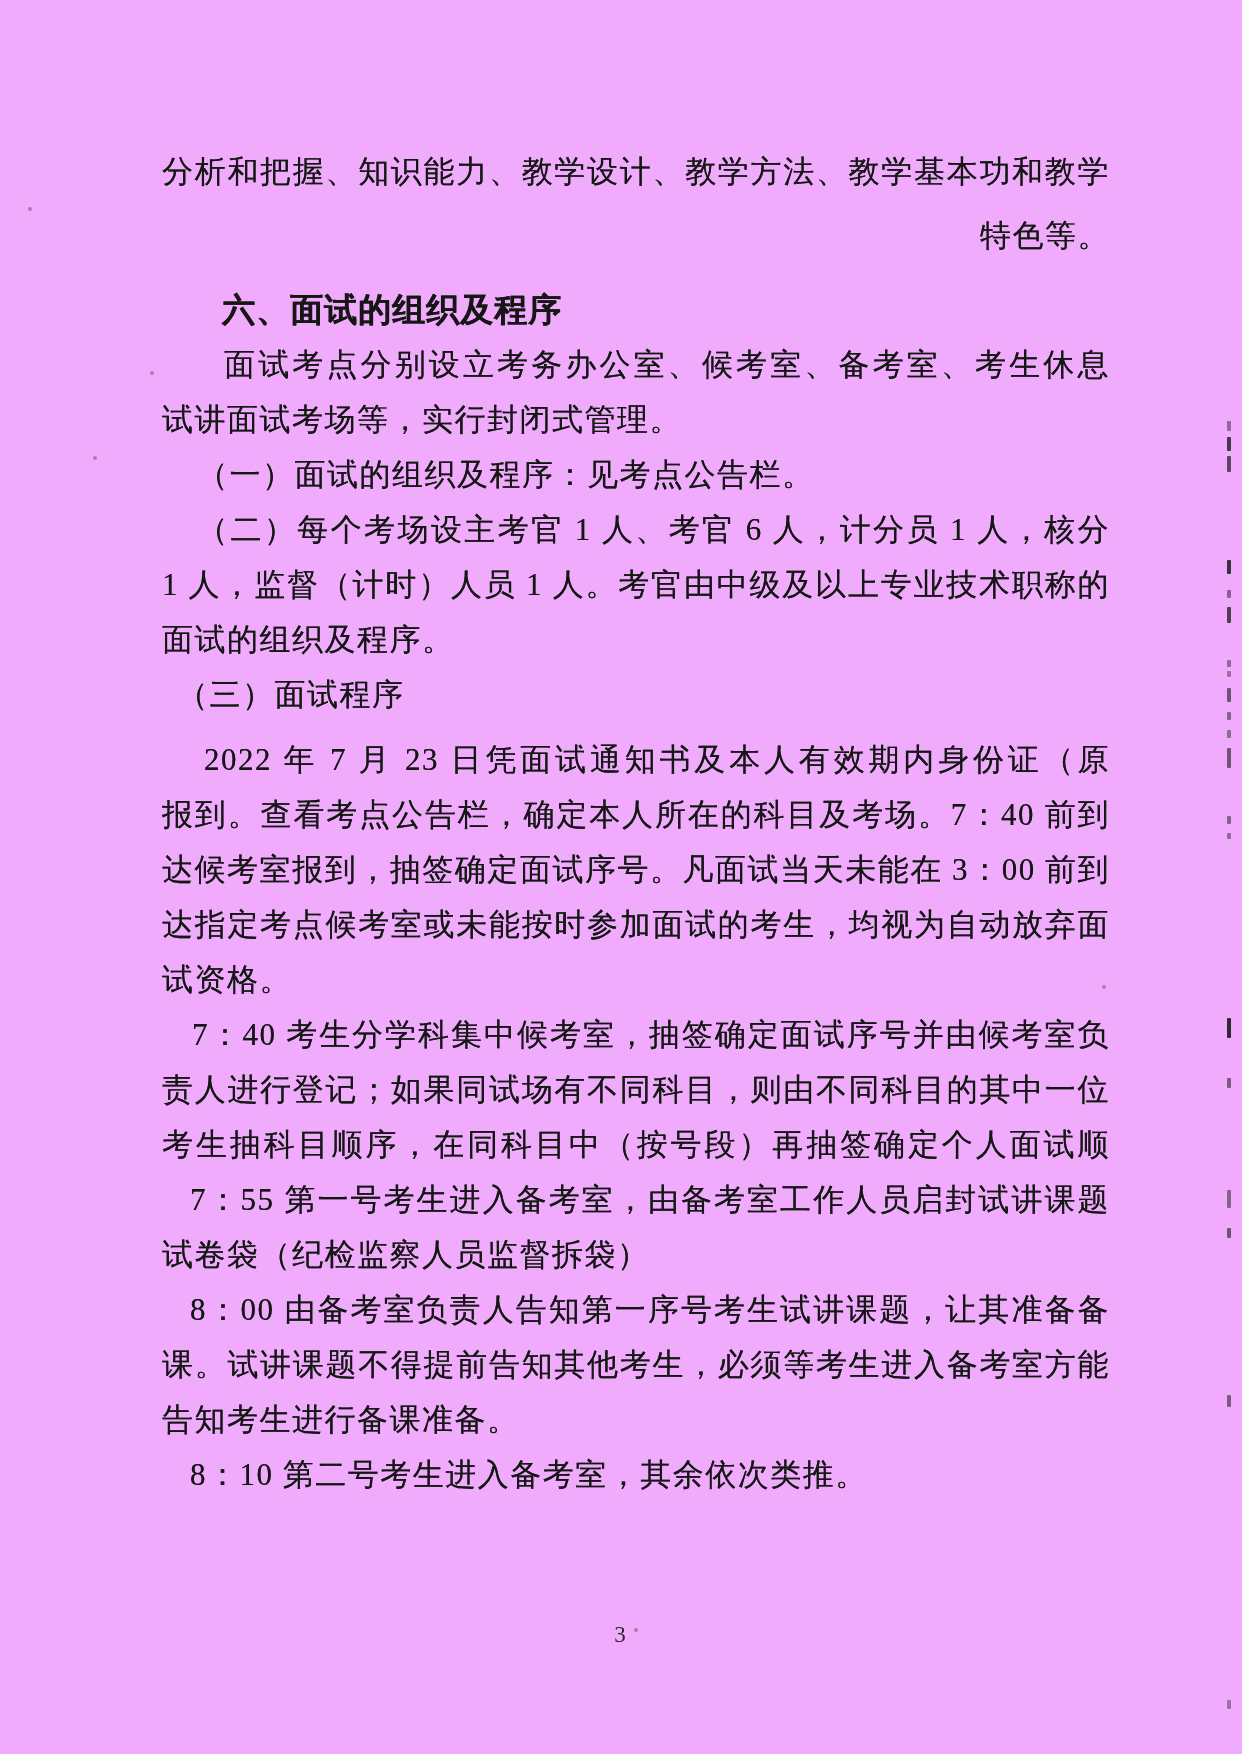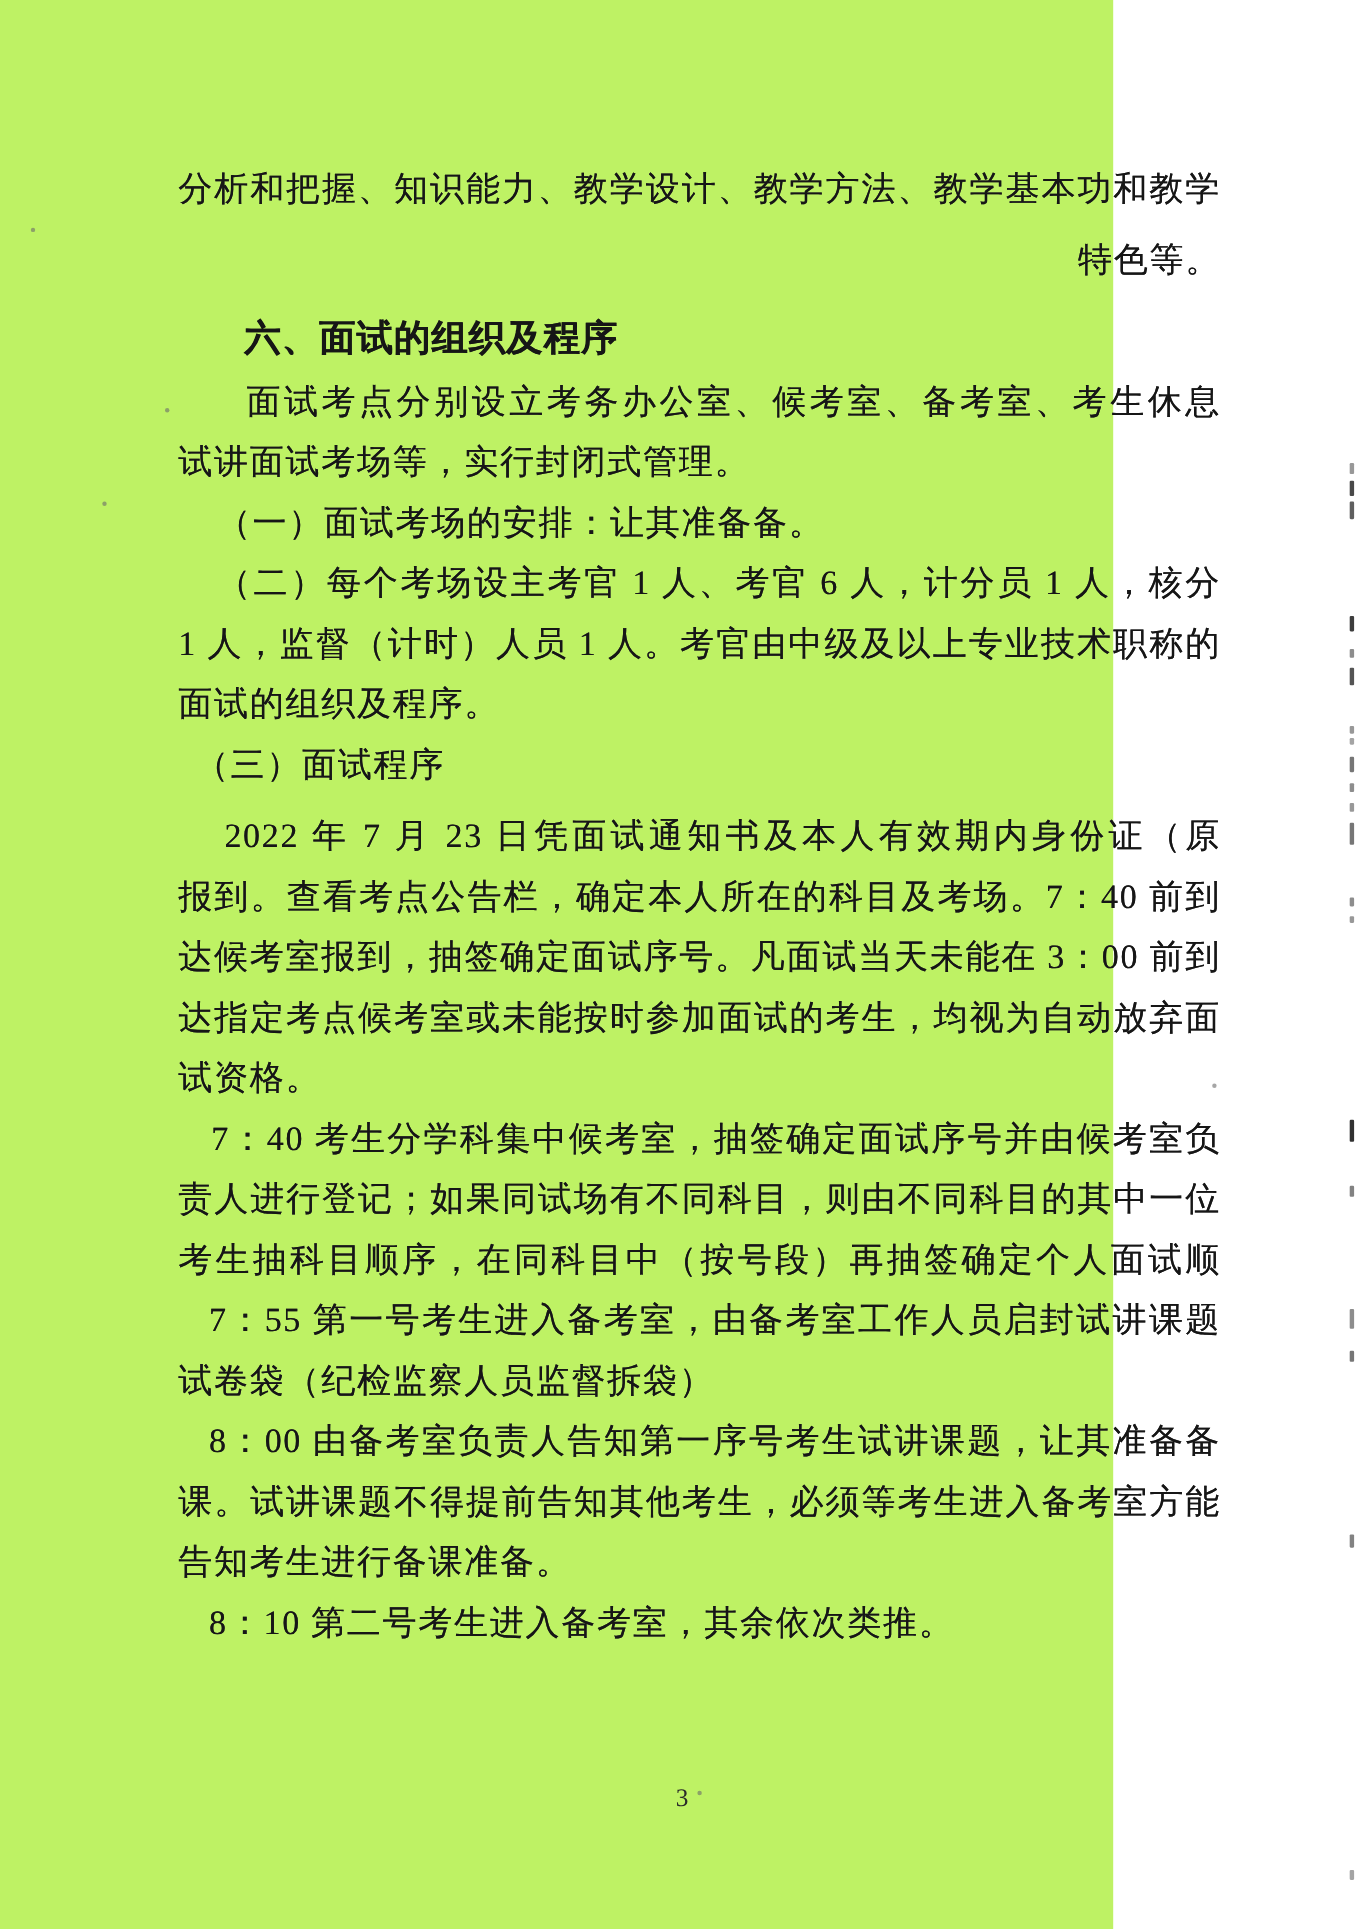--- a/index.html
+++ b/index.html
@@ -5,23 +5,23 @@
   html, body {
     margin: 0;
     padding: 0;
     width: 1242px;
     height: 1754px;
     overflow: hidden;
     background: #ffffff;
   }
   .page {
     position: relative;
-    width: 1012px;
+    width: 1242px;
     height: 1754px;
-    background: #bef264;
+    background: #f0abfc;
     font-family: "Liberation Serif", serif;
     color: #161616;
   }
   .content {
     position: absolute;
     left: 162px;
     top: 140px;
     width: 948px;
   }
   .para {
@@ -86,28 +86,28 @@
 
 <div class="page">
 
   <div class="content">
 
   <div class="para first">
         <div class="line just">分析和把握、知识能力、教学设计、教学方法、教学基本功和教学</div>
         <div class="line">特色等。</div>
       </div>
       <div class="para heading" style="margin-top: 14px;">
-        <div class="line" style="text-indent: 60px; font-family: Liberation Mono, monospace;">六、面试的组织及程序</div>
+        <div class="line" style="text-indent: 60px;">六、面试的组织及程序</div>
       </div>
       <div class="para body">
         <div class="line just" style="text-indent: 62px;">面试考点分别设立考务办公室、候考室、备考室、考生休息室、</div>
         <div class="line">试讲面试考场等，实行封闭式管理。</div>
       </div>
       <div class="para body">
-        <div class="line" style="text-indent: 35px;">（一）面试考场的安排：让其准备备。</div>
+        <div class="line" style="text-indent: 35px;">（一）面试的组织及程序：见考点公告栏。</div>
       </div>
       <div class="para body">
         <div class="line just" style="text-indent: 35px;">（二）每个考场设主考官 1 人、考官 6 人，计分员 1 人，核分员</div>
         <div class="line just">1 人，监督（计时）人员 1 人。考官由中级及以上专业技术职称的</div>
         <div class="line">面试的组织及程序。</div>
       </div>
       <div class="para body">
         <div class="line" style="text-indent: 15px;">（三）面试程序</div>
       </div>
       <div class="para body" style="margin-top: 10px;">

